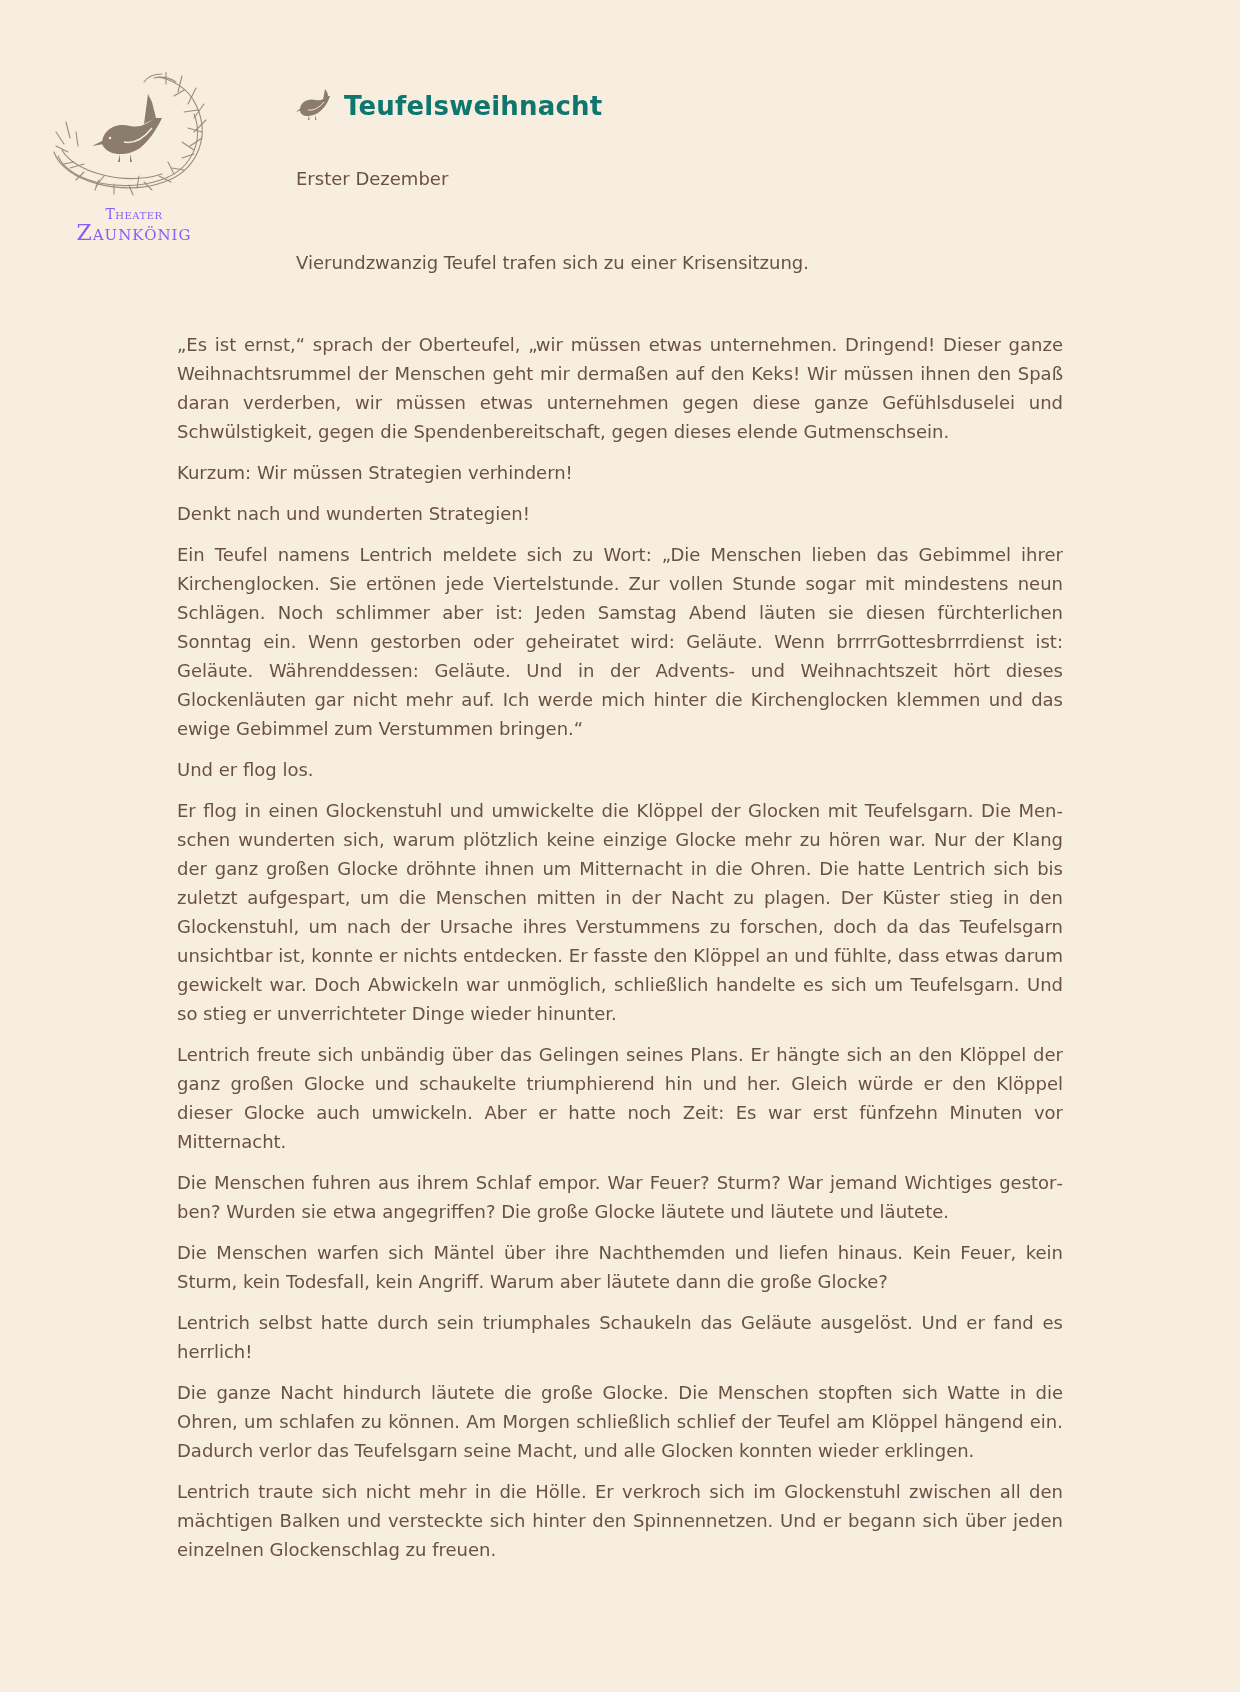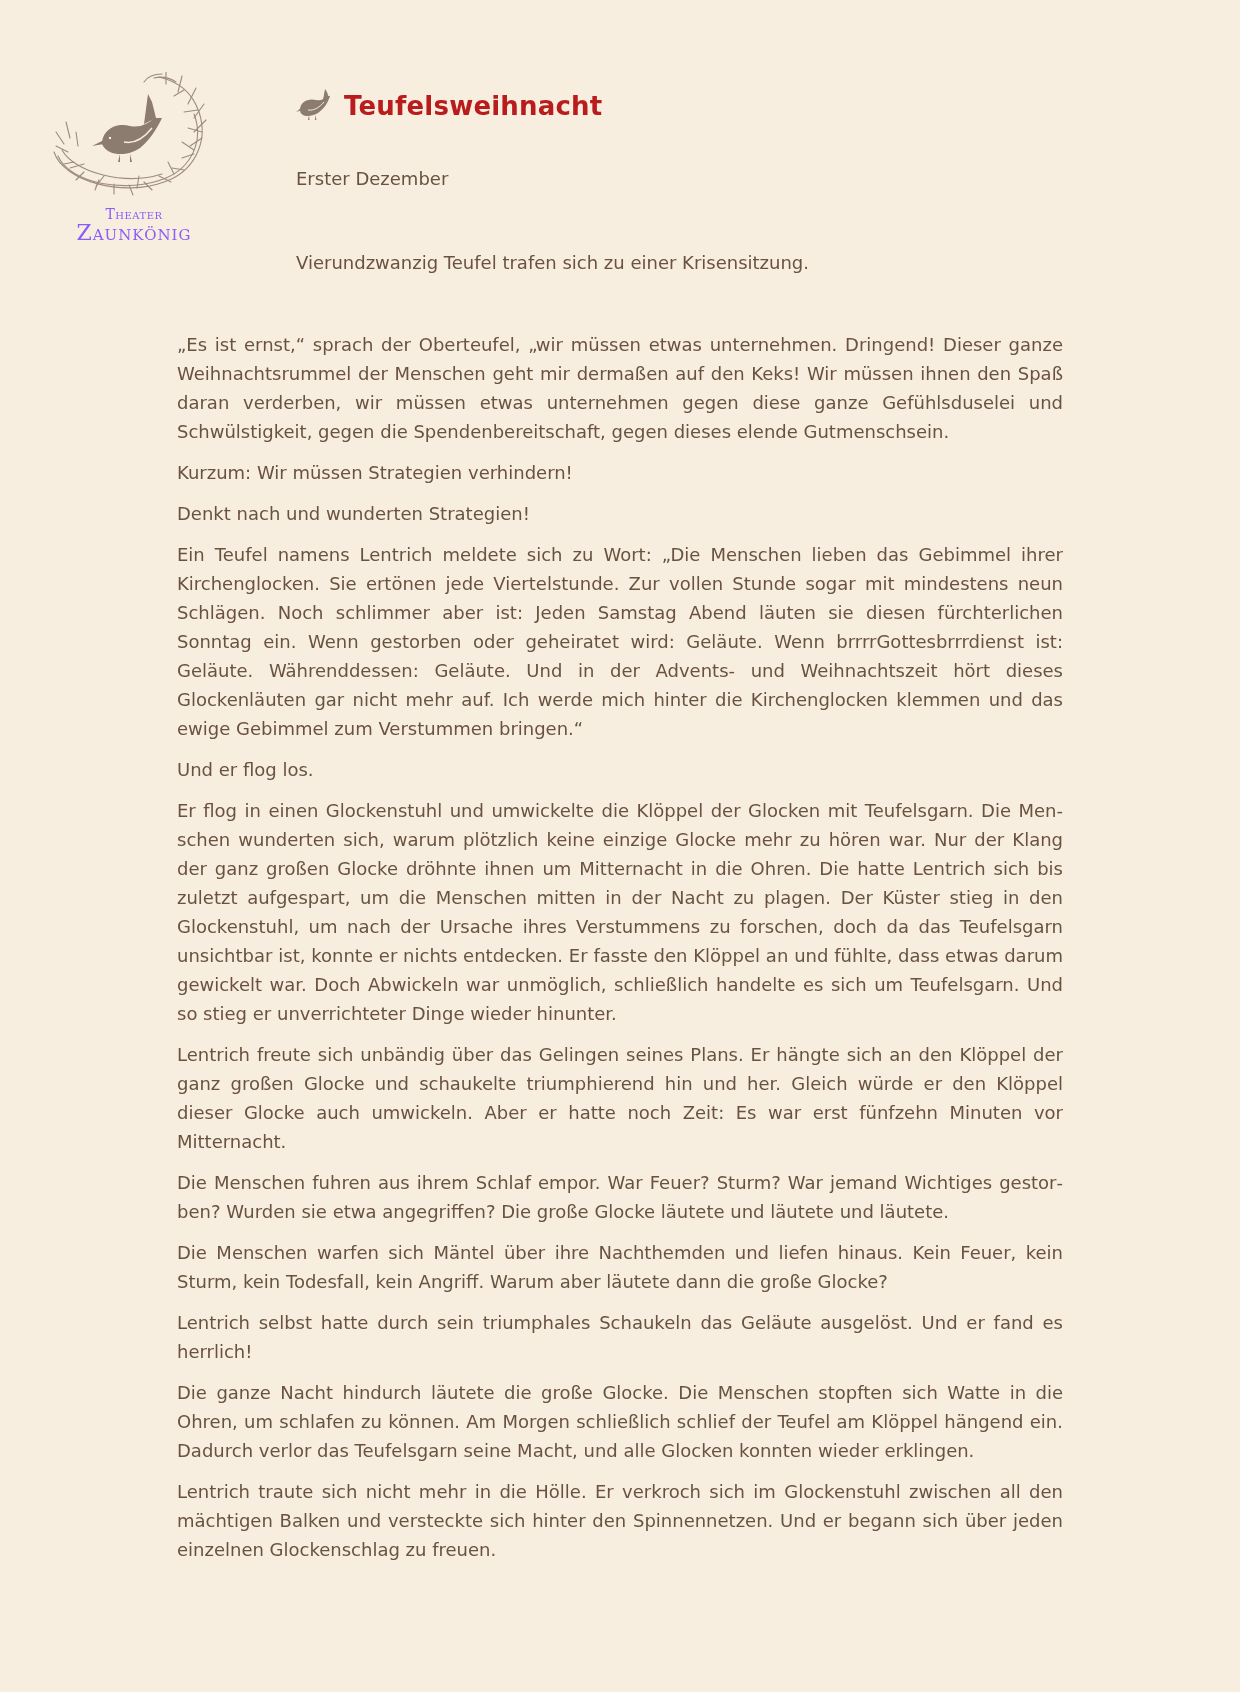--- a/index.html
+++ b/index.html
@@ -56,21 +56,21 @@
     }
     .title-bird {
       width: 40px;
       height: 36px;
       margin-right: 8px;
     }
     .title {
       font-family: "DejaVu Sans", sans-serif;
       font-weight: bold;
       font-size: 26px;
-      color: #b91c1c;
+      color: #0f766e;
       letter-spacing: 0.2px;
     }
     .subtitle {
       position: absolute;
       left: 296px;
       top: 168px;
       font-size: 18px;
     }
     .intro {
       position: absolute;

